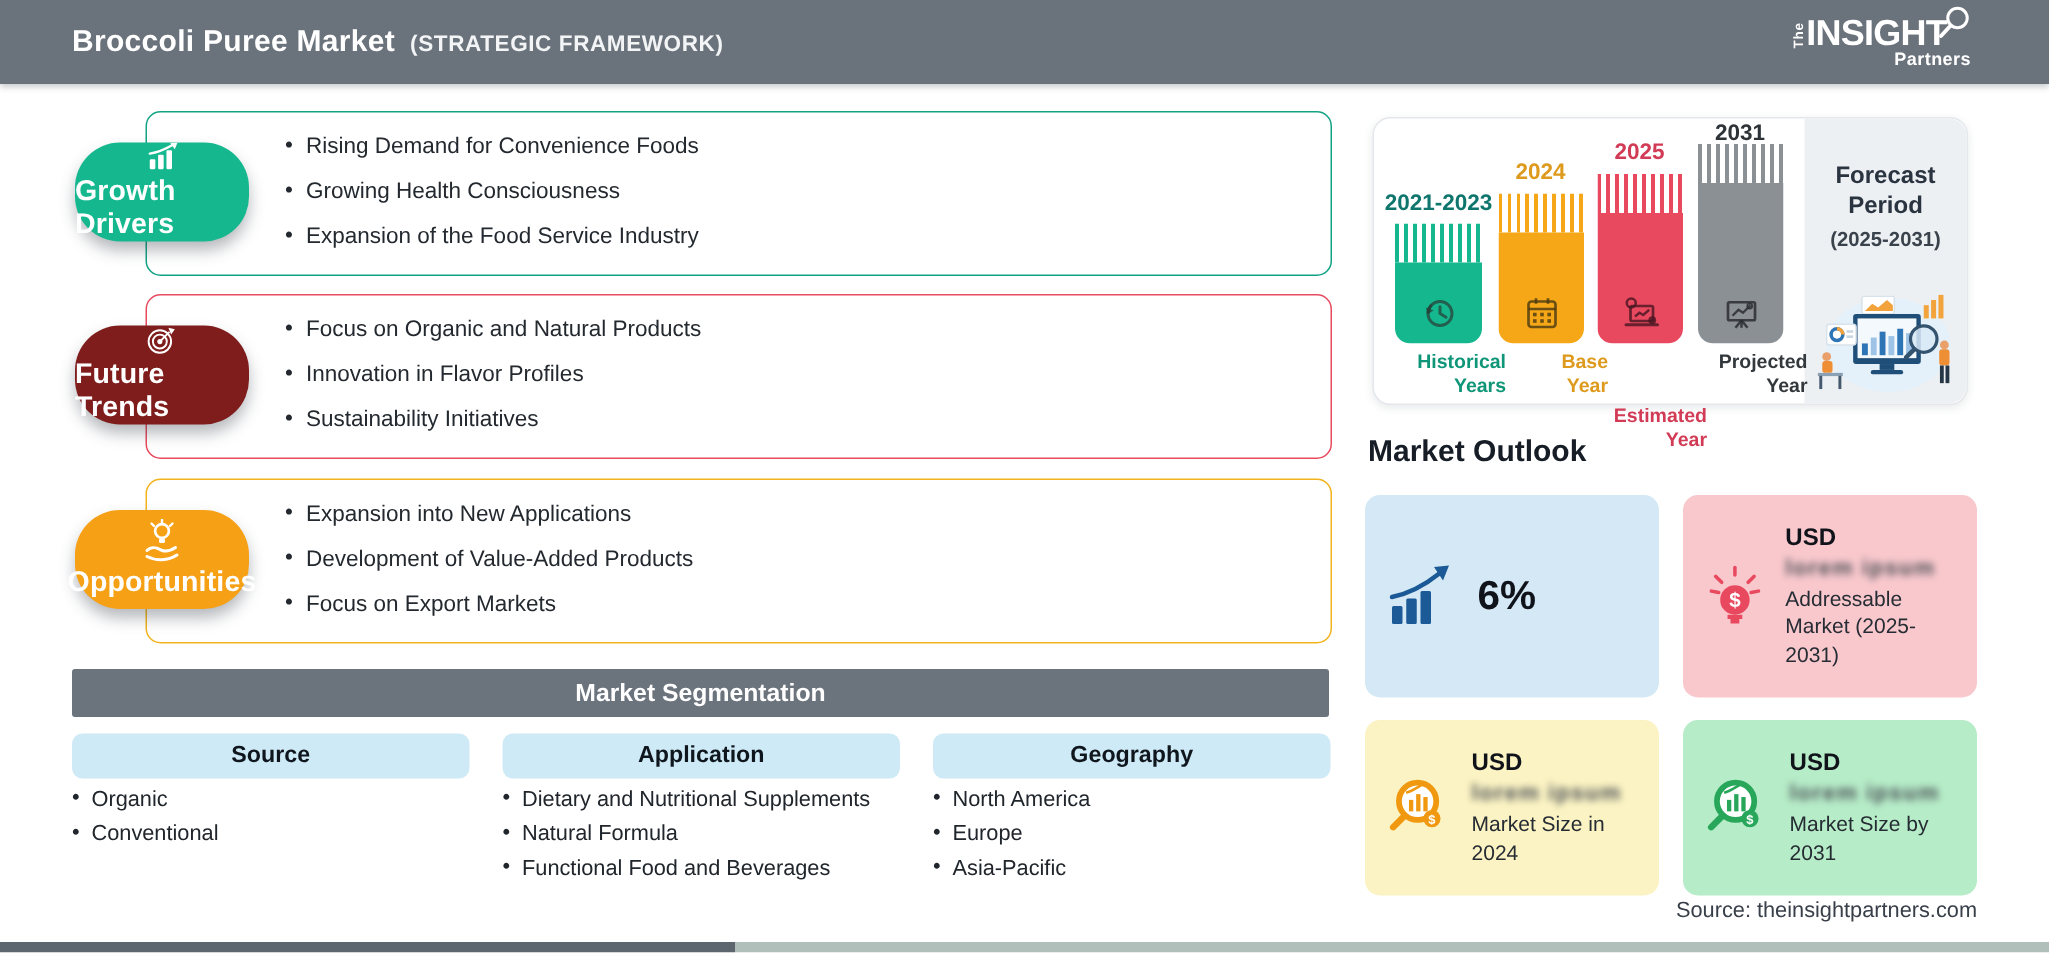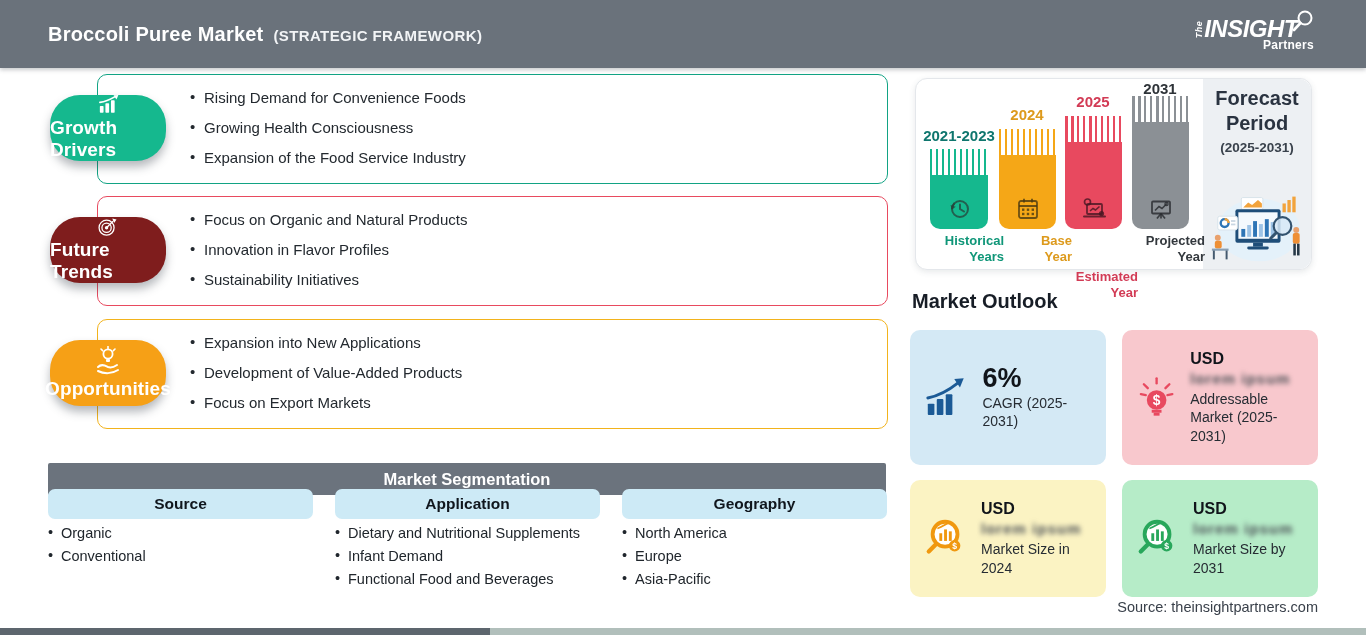--- a/index.html
+++ b/index.html
@@ -1,28 +1,28 @@
 <!DOCTYPE html>
 <html><head>
 <meta charset="utf-8">
 <style>
   html,body{margin:0;padding:0;}
   body{width:1366px;height:635px;overflow:hidden;background:#ffffff;
        font-family:"Liberation Sans","DejaVu Sans",sans-serif;color:#23292f;position:relative;}
   .page{position:absolute;inset:0;}
 
   
-  .header{position:absolute;left:0;top:0;width:1366px;height:68px;background:#6a727b;
+  .header{position:absolute;left:0;top:0;width:1366px;height:56px;background:#6a727b;
           display:flex;align-items:center;justify-content:space-between;
           box-shadow:0 2px 4px rgba(40,48,56,.25);}
   .title-wrap{margin-left:48px;display:flex;align-items:baseline;gap:10px;}
   .title{color:#fff;font-size:20px;font-weight:bold;letter-spacing:.2px;}
   .subtitle{color:#f2f4f6;font-size:15px;font-weight:600;letter-spacing:.4px;}
   .logo{margin-right:52px;color:#fff;line-height:1;position:relative;}
-  .logo-top{display:flex;align-items:center;font-style:italic;}
+  .logo-top{display:flex;align-items:center;}
   .logo-the{font-size:9px;font-weight:bold;transform:rotate(-90deg);letter-spacing:.5px;margin-right:-4px;}
   .logo-insight{font-size:24px;font-weight:bold;letter-spacing:-.5px;}
   .logo-lens{margin-left:-6px;margin-top:-14px;}
   .logo-partners{font-size:12px;font-weight:bold;text-align:right;margin-top:-2px;letter-spacing:.3px;}
 
   
   .sec-box{position:absolute;left:97px;width:789px;height:108px;border-radius:10px;background:#fff;}
   .sec0-box{top:74px;border:1.6px solid #12a384;}
   .sec1-box{top:196px;border:1.6px solid #e84a5f;}
   .sec2-box{top:319px;border:1.6px solid #f2b31c;}
@@ -33,36 +33,36 @@
   .badge{position:absolute;left:50px;width:116px;height:66px;border-radius:30px;
          display:flex;flex-direction:column;align-items:center;justify-content:center;
          color:#fff;box-shadow:0 6px 10px rgba(45,55,65,.35);z-index:3;}
   .badge0{top:95px;background:#15b88e;}
   .badge1{top:217px;background:#7f1d1d;}
   .badge2{top:340px;background:#f6a016;align-items:center;}
   .badge-label{font-size:19px;font-weight:bold;margin-top:2px;letter-spacing:.1px;}
 
   
   .seg-title{position:absolute;left:48px;top:446px;width:838px;height:32px;background:#6b737d;
-             border-radius:2px;display:flex;align-items:center;justify-content:center;margin-top:17px;}
+             border-radius:2px;display:flex;align-items:center;justify-content:center;}
   .seg-title span{color:#fff;font-weight:bold;font-size:16.5px;}
   .seg-col-h{position:absolute;top:489px;width:265px;height:30px;background:#cdeaf6;border-radius:7px;
              display:flex;align-items:center;justify-content:center;font-weight:bold;font-size:15.5px;color:#10161d;}
   .h0{left:48px;} .h1{left:335px;} .h2{left:622px;}
   .seg-list{position:absolute;top:525px;width:280px;list-style:none;margin:0;padding:0;}
   .l0{left:48px;} .l1{left:335px;} .l2{left:622px;}
   .seg-list li{position:relative;font-size:14.5px;color:#20262c;padding-left:13px;margin-bottom:7px;}
   .seg-list li::before{content:"•";position:absolute;left:0;top:-1px;color:#20262c;}
 
   
   .tl-panel{position:absolute;left:915px;top:78px;width:395px;height:190px;background:#fff;
             border:1px solid #e4e7eb;border-radius:12px;box-shadow:0 2px 6px rgba(60,70,80,.12);}
   .tl-forecast{position:absolute;left:287px;top:0;width:108px;height:190px;background:#edf0f3;
                border-radius:0 12px 12px 0;text-align:center;}
-  .tl-f-title{font-size:20px;font-weight:bold;color:#2a3340;margin-top:7px;line-height:1.25;}
+  .tl-f-title{font-size:16px;font-weight:bold;color:#2a3340;margin-top:29px;line-height:1.25;}
   .tl-f-range{font-size:13.5px;font-weight:bold;color:#3a424c;margin-top:4px;}
   .tl-illustration{position:absolute;left:3px;bottom:4px;}
   .tl-bar{position:absolute;bottom:40px;display:flex;flex-direction:column;border-radius:0 0 10px 10px;overflow:hidden;}
   .tl-bar .stripes{height:26px;flex:none;}
   .tl-bar .body{flex:1;display:flex;align-items:flex-end;justify-content:center;padding-bottom:7px;}
   .b0{left:14px;width:58px;height:80px;}
   .b1{left:83px;width:57px;height:100px;}
   .b2{left:149px;width:57px;height:113px;}
   .b3{left:216px;width:57px;height:133px;}
   .b0 .stripes{background:repeating-linear-gradient(90deg,#15b88e 0 2.5px,#fff 2.5px 6px);}
@@ -188,21 +188,21 @@
   </div>
   <div class="seg-col-h h0">Source</div>
   <div class="seg-col-h h1">Application</div>
   <div class="seg-col-h h2">Geography</div>
   <ul class="seg-list l0">
     <li><span>Organic</span></li>
     <li><span>Conventional</span></li>
   </ul>
   <ul class="seg-list l1">
     <li><span>Dietary and Nutritional Supplements</span></li>
-    <li><span>Infant Demand</span></li>
+    <li><span>Natural Formula</span></li>
     <li><span>Functional Food and Beverages</span></li>
   </ul>
   <ul class="seg-list l2">
     <li><span>North America</span></li>
     <li><span>Europe</span></li>
     <li><span>Asia-Pacific</span></li>
   </ul>
 
   <div class="tl-panel">
     <div class="tl-forecast">
@@ -331,21 +331,20 @@
   <div class="card c0">
     <svg width="48" height="44" viewBox="0 0 48 44">
       <rect x="4" y="28" width="7" height="12" rx="1" fill="#1b5a96"></rect>
       <rect x="13.5" y="23" width="7" height="17" rx="1" fill="#1b5a96"></rect>
       <rect x="23" y="18" width="7" height="22" rx="1" fill="#1b5a96"></rect>
       <path d="M4 22 C14 20 26 14 36 6" stroke="#1b5a96" stroke-width="3" fill="none" stroke-linecap="round"></path>
       <path d="M32 2 L42 1 L38 11 Z" fill="#1b5a96"></path>
     </svg>
     <div class="ct">
       <div class="big-value">6%</div>
-      <div class="card-label">CAGR (2025-2031)</div>
     </div>
   </div>
 
   <div class="card c1">
     <svg width="42" height="48" viewBox="0 0 42 48">
       <g stroke="#e8495f" stroke-width="2.4" stroke-linecap="round">
         <line x1="8" y1="10" x2="12" y2="14"></line>
           <line x1="21" y1="4" x2="21" y2="9"></line>
           <line x1="34" y1="10" x2="30" y2="14"></line>
         <line x1="5" y1="20" x2="10" y2="21"></line>

